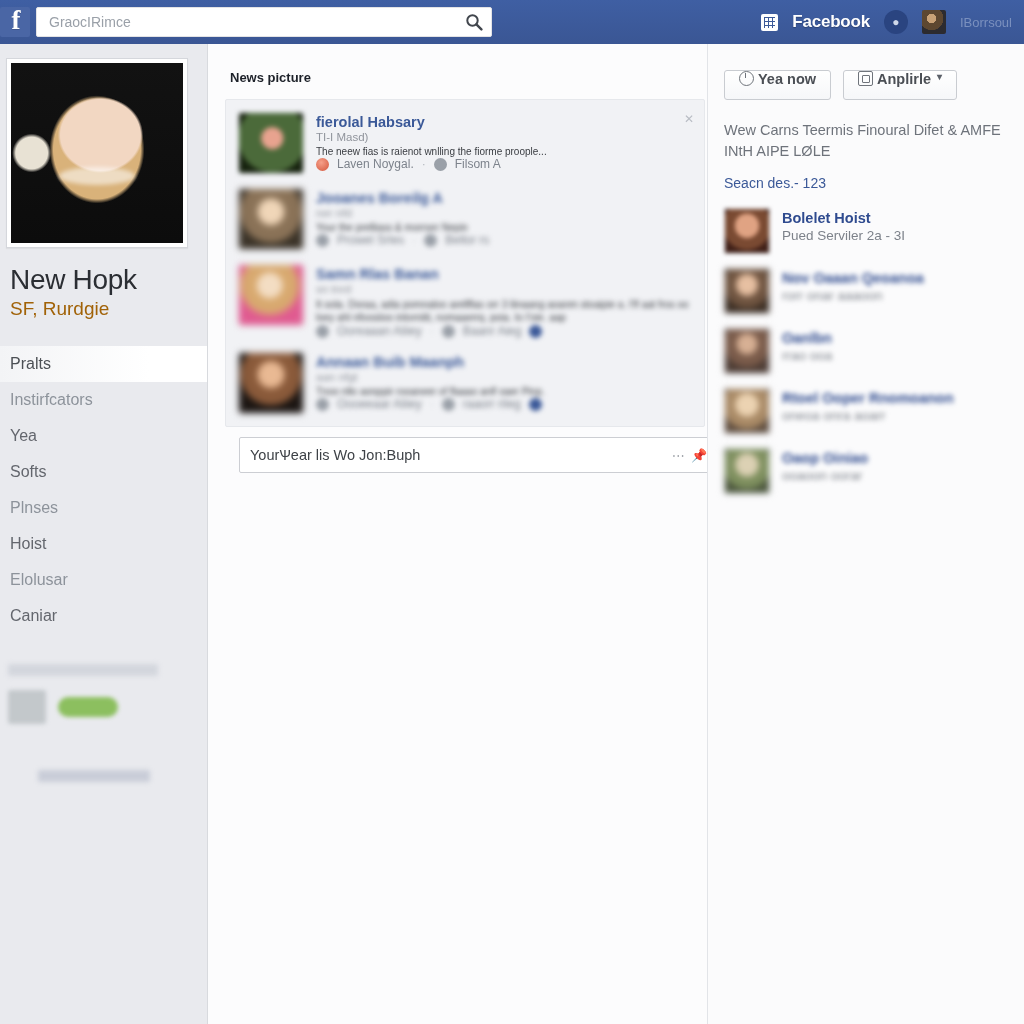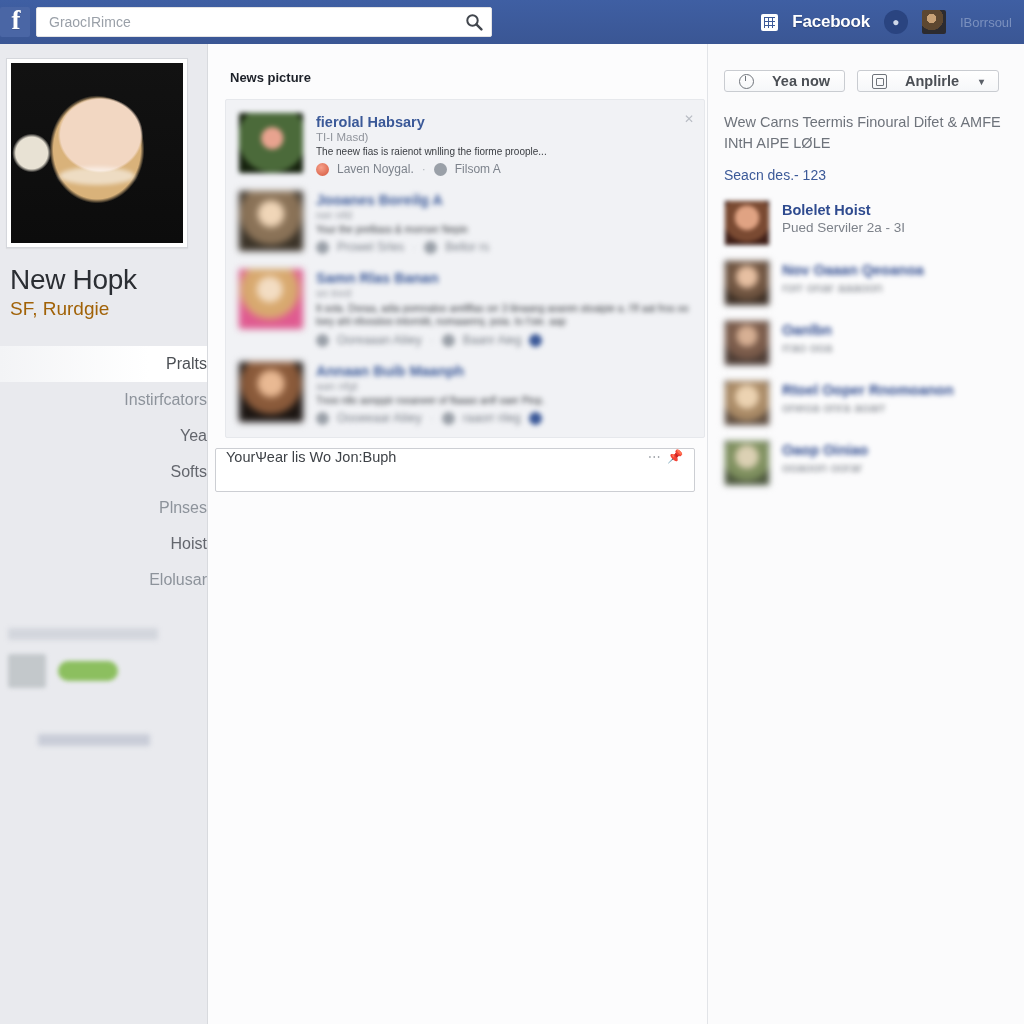--- a/index.html
+++ b/index.html
@@ -188,21 +188,20 @@
   .nav {
     margin-top: 26px;
   }
   .nav-item {
     height: 36px;
     display: flex;
     align-items: center;
     padding-left: 10px;
     font-size: 16px;
     color: #63666d;
-    justify-content: flex-end;
   }
   .nav-item.active {
     background: linear-gradient(to right, #f3f4f6, #ffffff 72%);
     color: #4c5055;
   }
   .nav-item.dim { color: #8d939b; }
 
   .promo {
     margin: 30px 0 0 8px;
     width: 178px;
@@ -295,21 +294,20 @@
   }
   .post-text {
     font-size: 10px;
     color: #3a3d42;
     margin-top: 3px;
     white-space: nowrap;
     overflow: hidden;
   }
   .post-text.multi { white-space: normal; line-height: 1.32; }
   .post-actions {
-    margin-top: 5px;
     display: flex;
     align-items: center;
     gap: 8px;
     font-size: 12px;
     color: #7d838c;
   }
   .act-dot {
     width: 13px; height: 13px;
     border-radius: 50%;
     display: inline-block;
@@ -322,28 +320,28 @@
   .post-close {
     position: absolute;
     top: 6px; right: 10px;
     color: #b9bdc4;
     font-size: 12px;
   }
   .blur-2 { filter: blur(2.6px); }
   .blur-3 { filter: blur(2.9px); }
 
   .composer {
-    margin: 10px 0 0 7px;
+    margin: 10px 0 0 31px;
     width: 480px;
-    height: 44px;
+    height: 36px;
     background: #ffffff;
     border: 1px solid #ccced3;
     border-radius: 2px;
     display: flex;
-    align-items: flex-start;
+    align-items: center;
     padding: 0 10px;
   }
   .composer input {
     border: 0; outline: none;
     flex: 1;
     font-size: 14.5px;
     color: #3e4247;
     font-family: "Liberation Sans", sans-serif;
     background: transparent;
   }
@@ -364,27 +362,27 @@
     height: 980px;
     background: #fbfbfc;
     border-left: 1px solid #e2e4e8;
   }
   .rp-buttons {
     display: flex;
     gap: 12px;
     padding: 26px 0 0 16px;
   }
   .rp-btn {
-    height: 22px;
+    height: 30px;
     background: linear-gradient(#ffffff, #f6f7f9);
     border: 1px solid #c9ccd1;
     border-radius: 3px;
     display: flex;
-    align-items: center;
-    gap: 18px;
+    align-items: flex-start;
+    gap: 4px;
     padding: 0 14px;
     font-size: 14.5px;
     color: #4b4f55;
     font-weight: bold;
   }
   .rp-btn .ic {
     width: 15px; height: 15px;
     border: 1.5px solid #6f747b;
     border-radius: 50%;
     position: relative;
@@ -503,20 +501,23 @@
         <span>Softs</span>
       </div>
       <div class="nav-item dim">
         <span>Plnses</span>
       </div>
       <div class="nav-item">
         <span>Hoist</span>
       </div>
       <div class="nav-item dim">
         <span>Elolusar</span>
+      </div>
+      <div class="nav-item">
+        <span>Caniar</span>
       </div>
     </div>
 
     <div class="promo">
       <div class="promo-title"></div>
       <div class="promo-body">
         <div class="promo-thumb"></div>
         <div class="promo-cta"></div>
       </div>
       <div class="promo-footer"></div>

